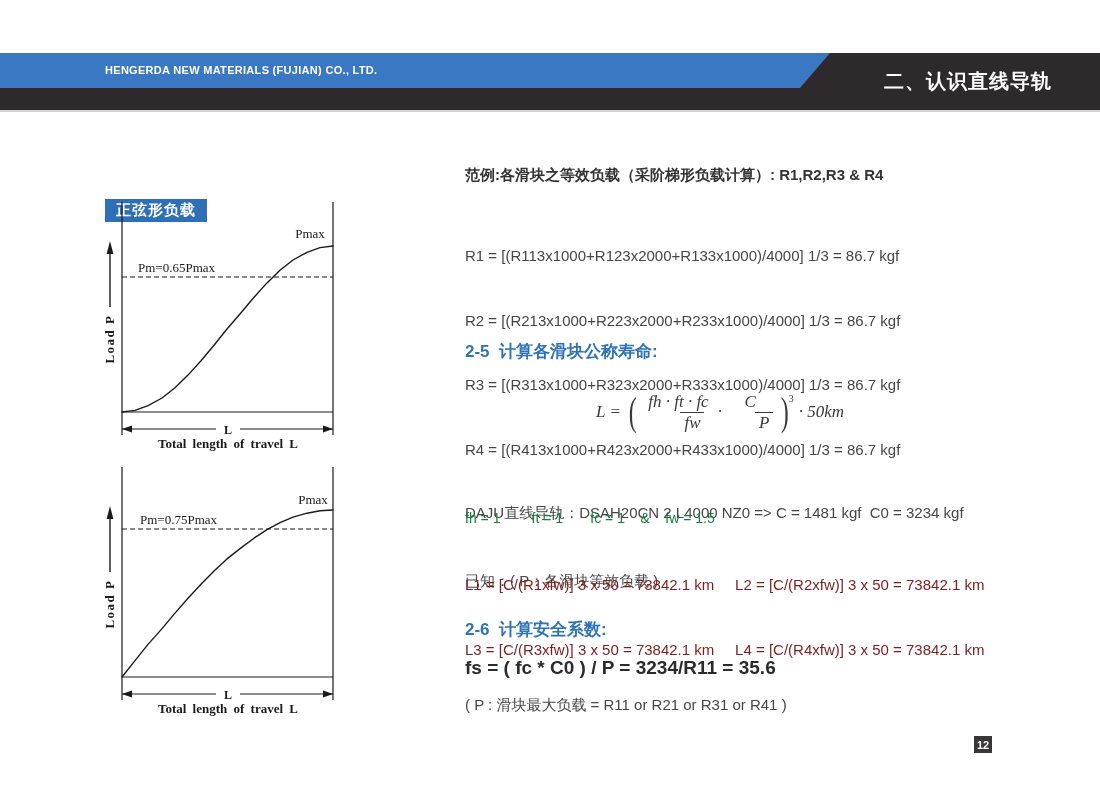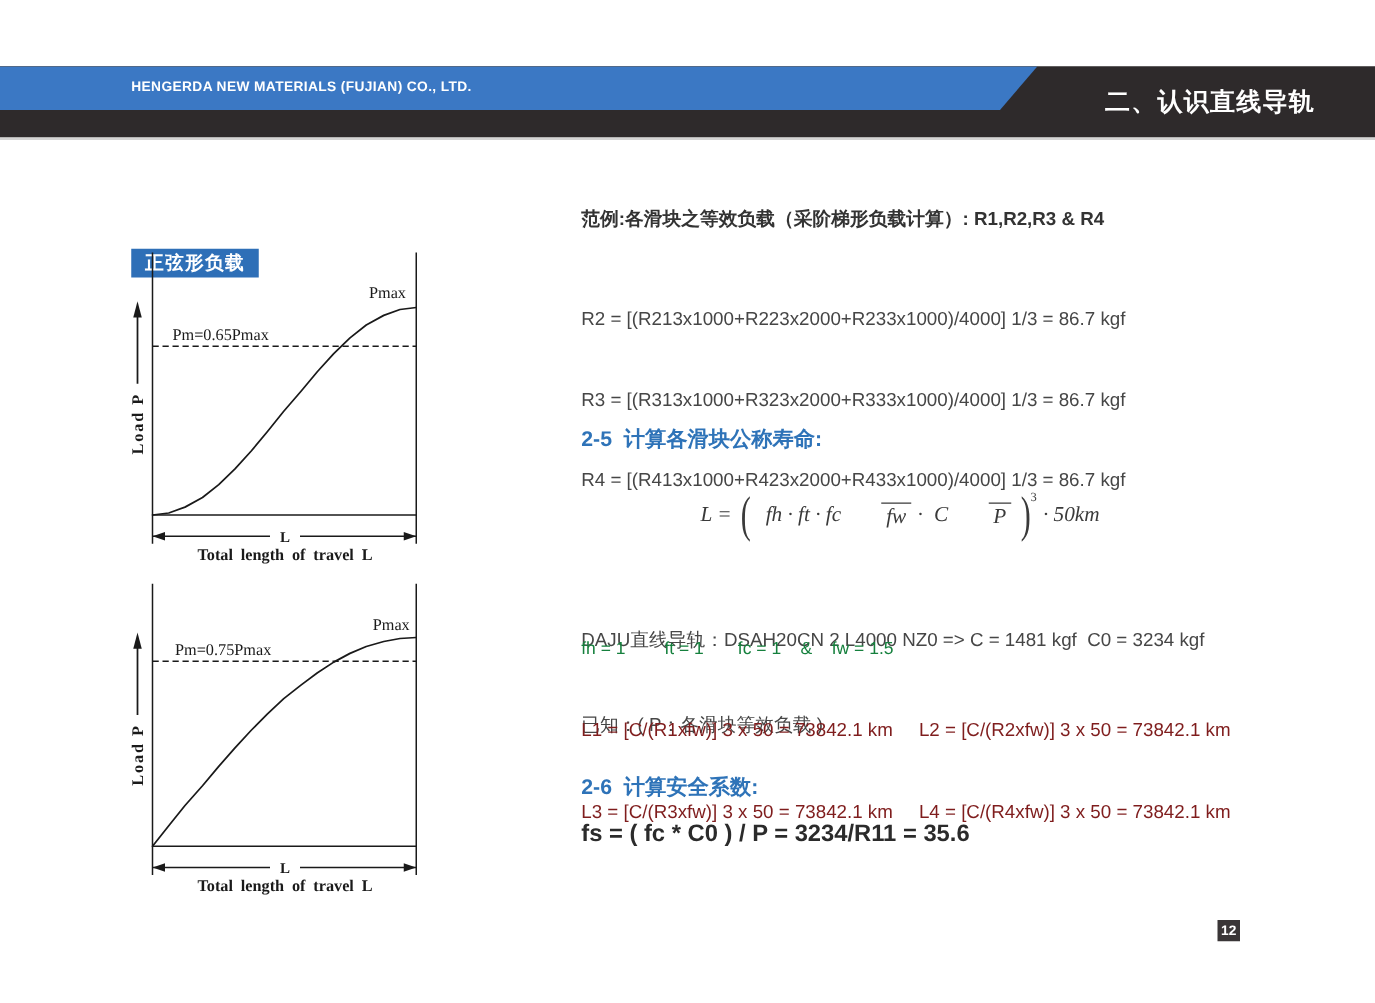--- a/index.html
+++ b/index.html
@@ -49,21 +49,21 @@
     position: absolute; left: 465px; font-size: 17px; font-weight: bold;
     color: #2e73b8; white-space: pre;
   }
   .h25 { top: 340px; }
   .h26 { top: 618px; }
   .formula {
     position: absolute; left: 555px; top: 386px; width: 330px; height: 52px;
     display: flex; align-items: center; justify-content: center; gap: 5px;
     font-family: "Liberation Serif", serif; font-style: italic; font-size: 17px; color: #3a3a3a;
   }
-  .frac { display: inline-flex; flex-direction: row; align-items: center; line-height: 1.15; }
+  .frac { display: inline-flex; flex-direction: column; align-items: center; line-height: 1.15; }
   .frac .den { border-top: 1px solid #3a3a3a; padding: 0 4px; margin-left: 28px; }
   .frac .num { padding: 0 4px; }
   .paren { font-size: 40px; font-weight: 400; font-style: normal; line-height: 1; transform: scaleX(0.6); color: #3a3a3a; }
   .paren-group { display: inline-flex; align-items: flex-start; }
   .paren-group sup { font-size: 10px; font-style: normal; margin-top: 1px; margin-left: -3px; }
   .daju-block {
     position: absolute; left: 465px; top: 457px; font-size: 15px; color: #464646;
     line-height: 22.5px; white-space: pre;
   }
   .factors {
@@ -132,20 +132,21 @@
     <line x1="27" y1="232" x2="238" y2="232" stroke="#1a1a1a" stroke-width="1.1"></line>
     <polygon points="27,232 37,228.6 37,235.4" fill="#1a1a1a"></polygon>
     <polygon points="238,232 228,228.6 228,235.4" fill="#1a1a1a"></polygon>
     <rect x="121" y="225" width="24" height="13" fill="#ffffff"></rect>
     <text x="133" y="236.5" text-anchor="middle" font-size="12" font-weight="bold">L</text>
     <text x="133" y="251" text-anchor="middle" font-size="13" font-weight="bold" word-spacing="3">Total length of travel L</text>
   </svg>
 
   <div class="example-title rcol">范例:各滑块之等效负载（采阶梯形负载计算）: R1,R2,R3 &amp; R4</div>
   <div class="example-lines rcol">
+    <div>R1 = [(R113x1000+R123x2000+R133x1000)/4000] 1/3 = 86.7 kgf</div>
     <div>R2 = [(R213x1000+R223x2000+R233x1000)/4000] 1/3 = 86.7 kgf</div>
     <div>R3 = [(R313x1000+R323x2000+R333x1000)/4000] 1/3 = 86.7 kgf</div>
     <div>R4 = [(R413x1000+R423x2000+R433x1000)/4000] 1/3 = 86.7 kgf</div>
   </div>
 
   <div class="sec-heading h25">2-5  计算各滑块公称寿命:</div>
 
   <div class="formula">
     <span>L =</span>
     <span class="paren">(</span>
@@ -172,16 +173,17 @@
 
   <div class="factors rcol">fh = 1        ft = 1       fc = 1    &amp;    fw = 1.5</div>
 
   <div class="l-lines rcol">
     <div>L1 = [C/(R1xfw)] 3 x 50 = 73842.1 km     L2 = [C/(R2xfw)] 3 x 50 = 73842.1 km</div>
     <div>L3 = [C/(R3xfw)] 3 x 50 = 73842.1 km     L4 = [C/(R4xfw)] 3 x 50 = 73842.1 km</div>
   </div>
 
   <div class="sec-heading h26">2-6  计算安全系数:</div>
   <div class="fs-line">fs = ( fc * C0 ) / P = 3234/R11 = 35.6</div>
+  <div class="p-note rcol">( P : 滑块最大负载 = R11 or R21 or R31 or R41 )</div>
 
   <div class="page-badge">12</div>
 
 </div>
 
 </body></html>

